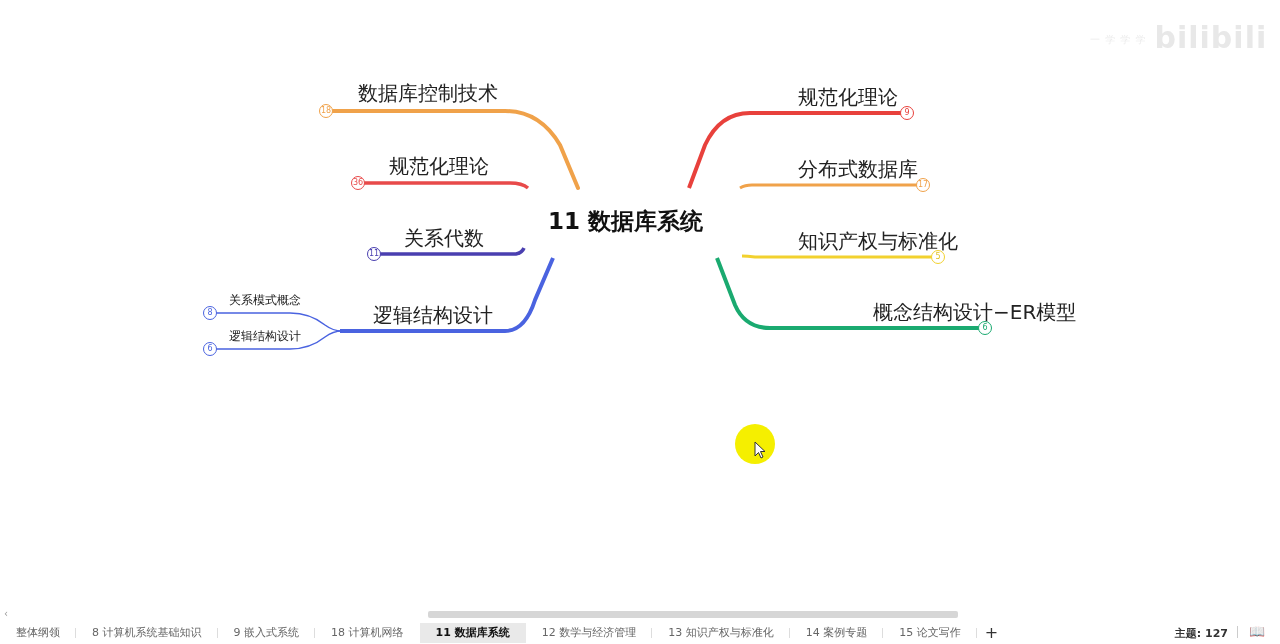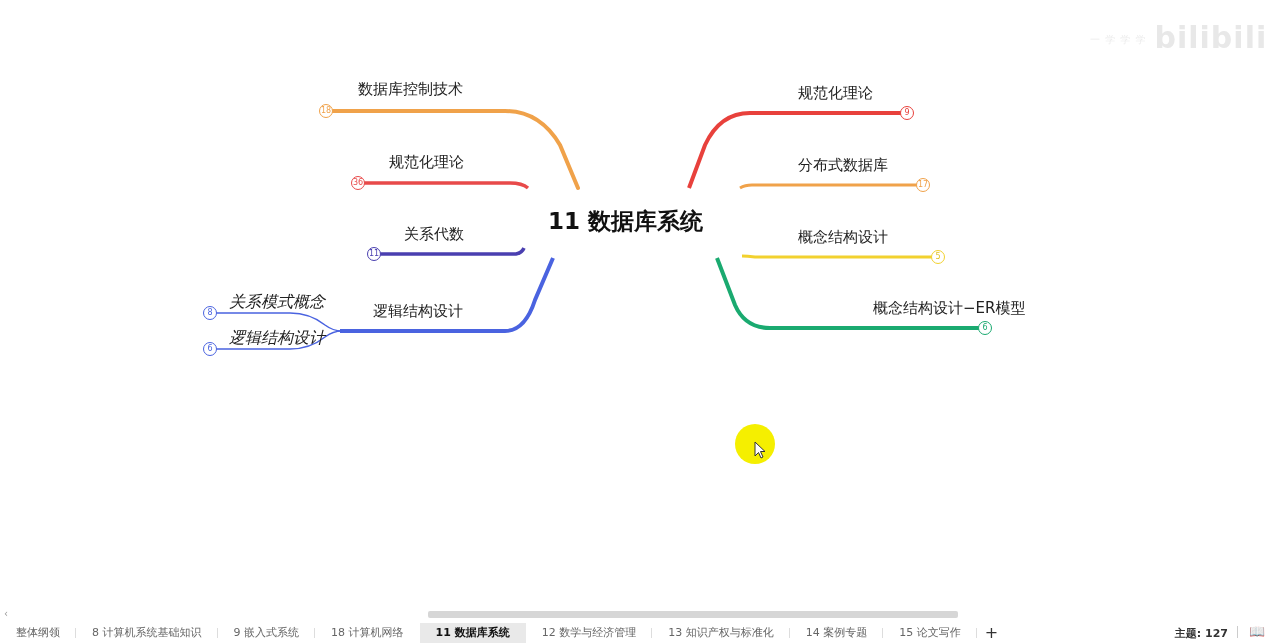--- a/index.html
+++ b/index.html
@@ -1,20 +1,20 @@
 <!DOCTYPE html>
 <html><head>
 <meta charset="utf-8">
 <style>
   html,body{margin:0;padding:0;background:#ffffff;}
   body{width:1280px;height:644px;position:relative;overflow:hidden;font-family:"DejaVu Sans","Liberation Sans",sans-serif;color:#222;}
   #canvas{position:absolute;left:0;top:0;width:1280px;height:610px;}
   svg.lines{position:absolute;left:0;top:0;}
-  .label{position:absolute;font-size:15px;color:#222;white-space:nowrap;}
-  .sublabel{position:absolute;font-size:16px;color:#222;white-space:nowrap;font-style:italic;}
+  .label{position:absolute;font-size:20px;color:#222;white-space:nowrap;}
+  .sublabel{position:absolute;font-size:12px;color:#222;white-space:nowrap;}
   .badge{position:absolute;width:12px;height:12px;border-radius:50%;border:1px solid;background:#fff;font-size:8px;line-height:12px;text-align:center;}
   .root{position:absolute;left:548px;top:206px;font-size:23px;font-weight:bold;color:#111;white-space:nowrap;}
   .watermark{position:absolute;left:1090px;top:20px;color:#e8e8e8;font-size:30px;font-weight:bold;letter-spacing:1px;}
   .watermark small{font-size:10px;font-weight:normal;margin-right:8px;vertical-align:middle;color:#ececec;}
   .cursor-hl{position:absolute;left:735px;top:424px;width:40px;height:40px;border-radius:50%;background:#f5ef00;}
   .cursor{position:absolute;left:754px;top:441px;}
   .hscroll-arrow{position:absolute;left:4px;top:608px;font-size:10px;color:#999;}
   .hscroll-track{position:absolute;left:0;top:610px;width:1280px;height:10px;}
   .hscroll-thumb{position:absolute;left:428px;top:611px;width:530px;height:7px;background:#d6d6d6;border-radius:2px;}
   .tabbar{position:absolute;left:0;top:621px;width:1259px;height:23px;display:flex;align-items:center;font-size:11px;color:#666;}
@@ -61,21 +61,21 @@
   <div class="badge" style="left:203px;top:306px;border-color:#4a63e0;color:#4a63e0;">8</div>
   <div class="sublabel" style="left:229px;top:328px;">逻辑结构设计</div>
   <div class="badge" style="left:203px;top:342px;border-color:#4a63e0;color:#4a63e0;">6</div>
 
   <div class="label" style="left:798px;top:84px;">规范化理论</div>
   <div class="badge" style="left:900px;top:106px;border-color:#e8413c;color:#e8413c;">9</div>
 
   <div class="label" style="left:798px;top:156px;">分布式数据库</div>
   <div class="badge" style="left:916px;top:178px;border-color:#f0a24a;color:#f0a24a;">17</div>
 
-  <div class="label" style="left:798px;top:228px;">概念结构设计</div>
+  <div class="label" style="left:798px;top:228px;">知识产权与标准化</div>
   <div class="badge" style="left:931px;top:250px;border-color:#f2d12e;color:#e0c020;">5</div>
 
   <div class="label" style="left:826px;top:299px;margin-left:47px;">概念结构设计−ER模型</div>
   <div class="badge" style="left:978px;top:321px;border-color:#1aaa70;color:#1aaa70;">6</div>
 
   <div class="watermark"><small>一 学 学 学</small><span>bilibili</span></div>
 
   <div class="cursor-hl"></div>
   <svg class="cursor" width="14" height="20" viewBox="0 0 14 20">
     <path d="M1 1 L1 15 L4.5 11.5 L7 17 L9 16 L6.5 10.5 L11 10.5 Z" fill="#fff" stroke="#333" stroke-width="1"></path>

